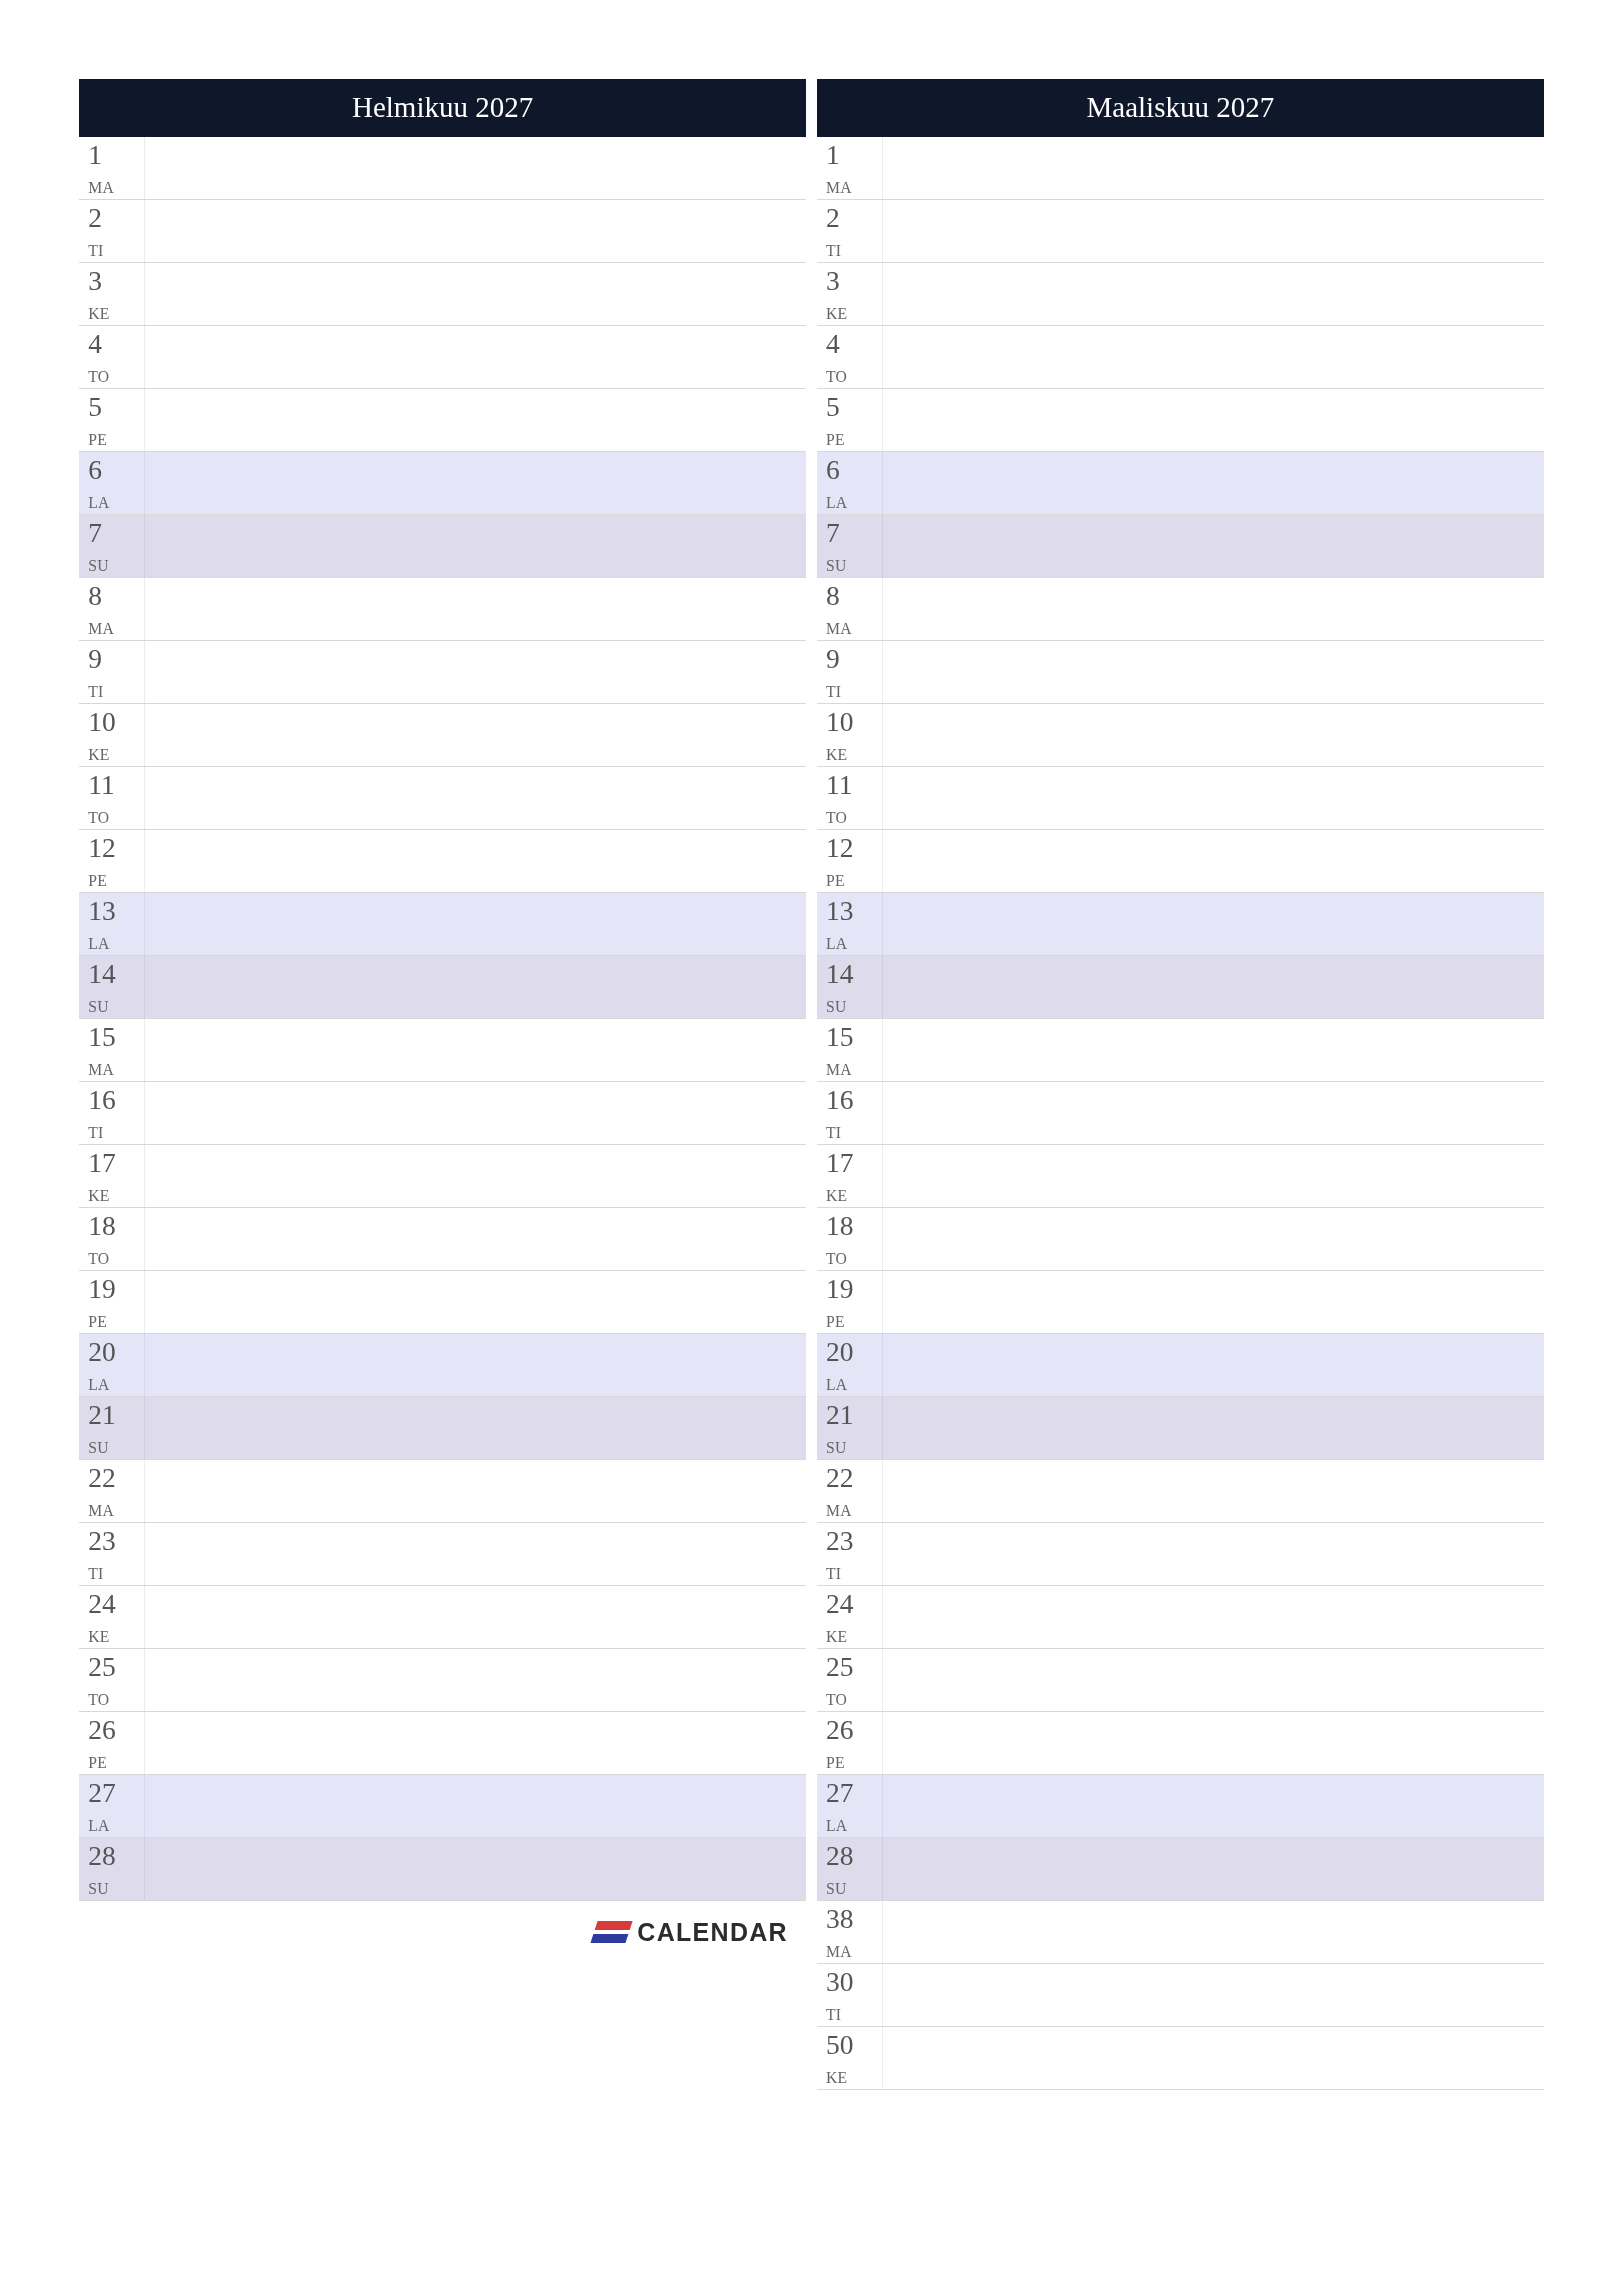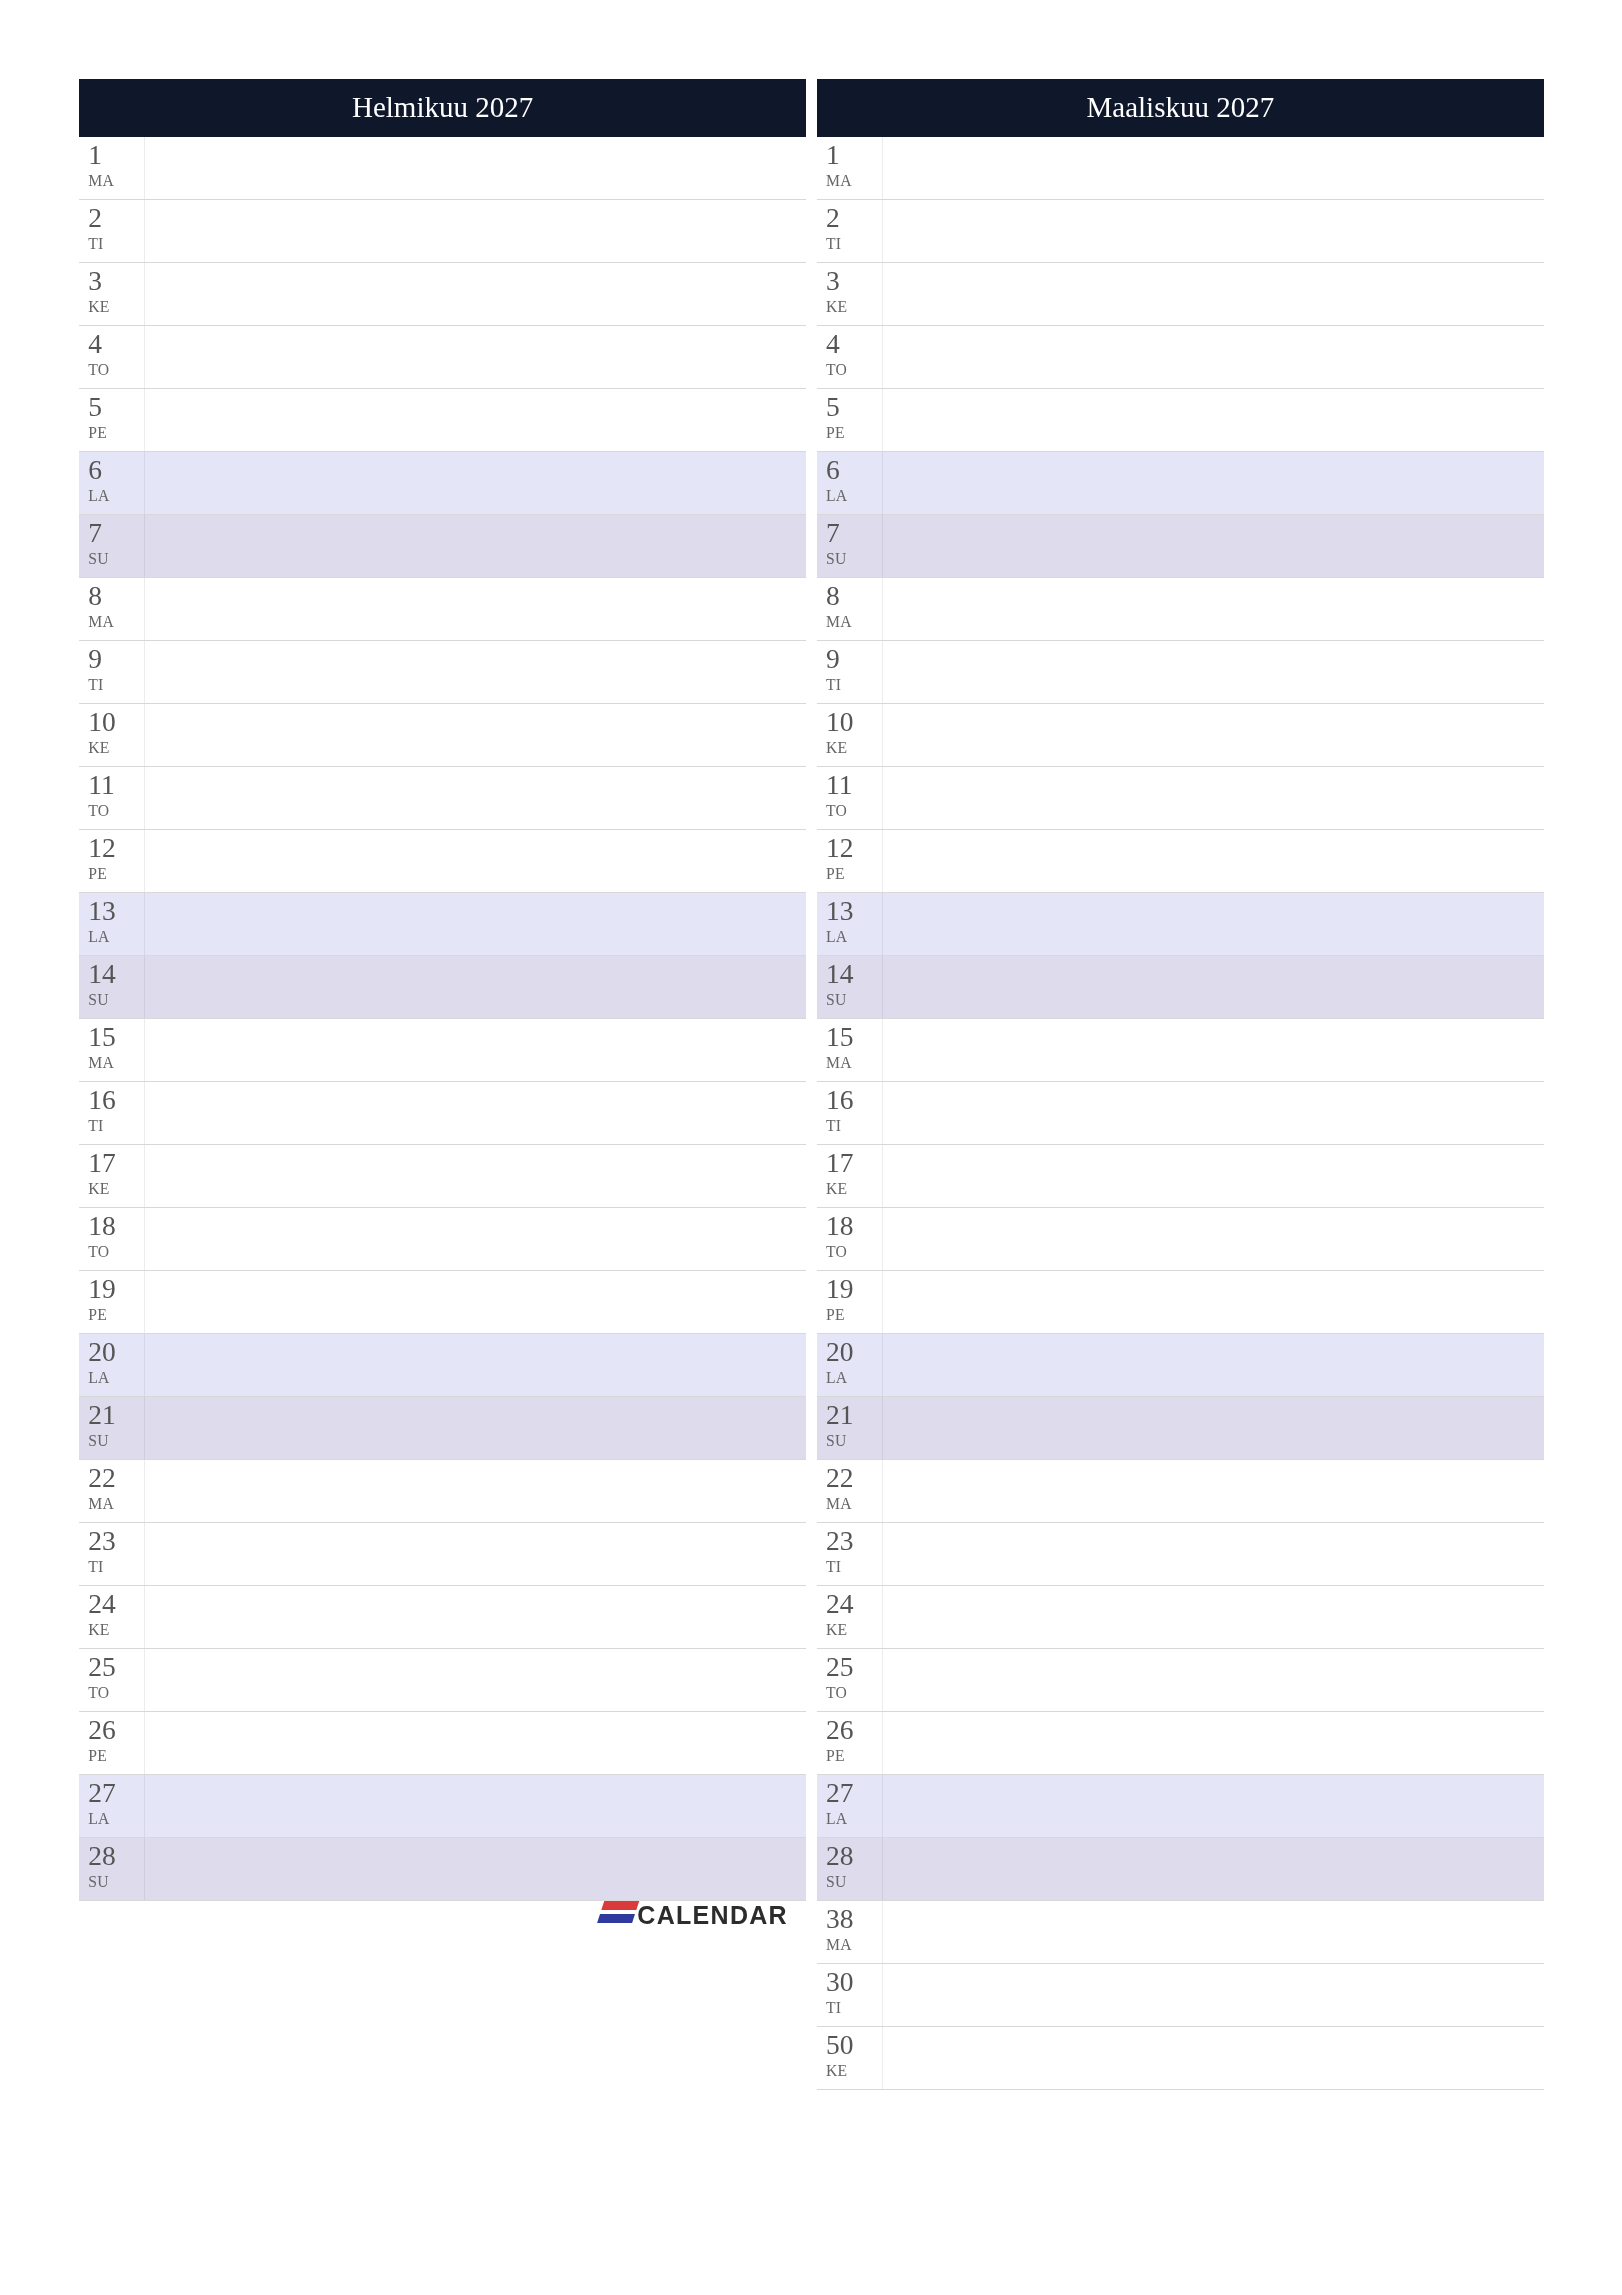--- a/index.html
+++ b/index.html
@@ -49,32 +49,33 @@
     color: #555555;
     line-height: 1.05;
     font-family: Georgia, serif;
   }
   .day-abbr {
     font-size: 15.7px;
     color: #666666;
     line-height: 1.1;
     font-family: Georgia, serif;
     letter-spacing: 0.3px;
-    margin-top: 2px;
+    margin-top: 9px;
   }
   .day-note {
     flex: 1;
     border-left: 0.7px solid #e8e8e8;
   }
   .day-row.weekday .day-note { border-left-color: #ececec; }
   .day-row.saturday .day-note { border-left-color: #d5d6ea; }
   .day-row.sunday .day-note { border-left-color: #cfcce0; }
   .logo-row {
     height: 63px;
     display: flex;
+    align-items: center;
     justify-content: flex-end;
     padding-right: 18.3px;
     gap: 7.9px;
   }
   .logo-mark {
     display: inline-flex;
     flex-direction: column;
     transform: skewX(-18deg);
     gap: 3.9px;
   }

